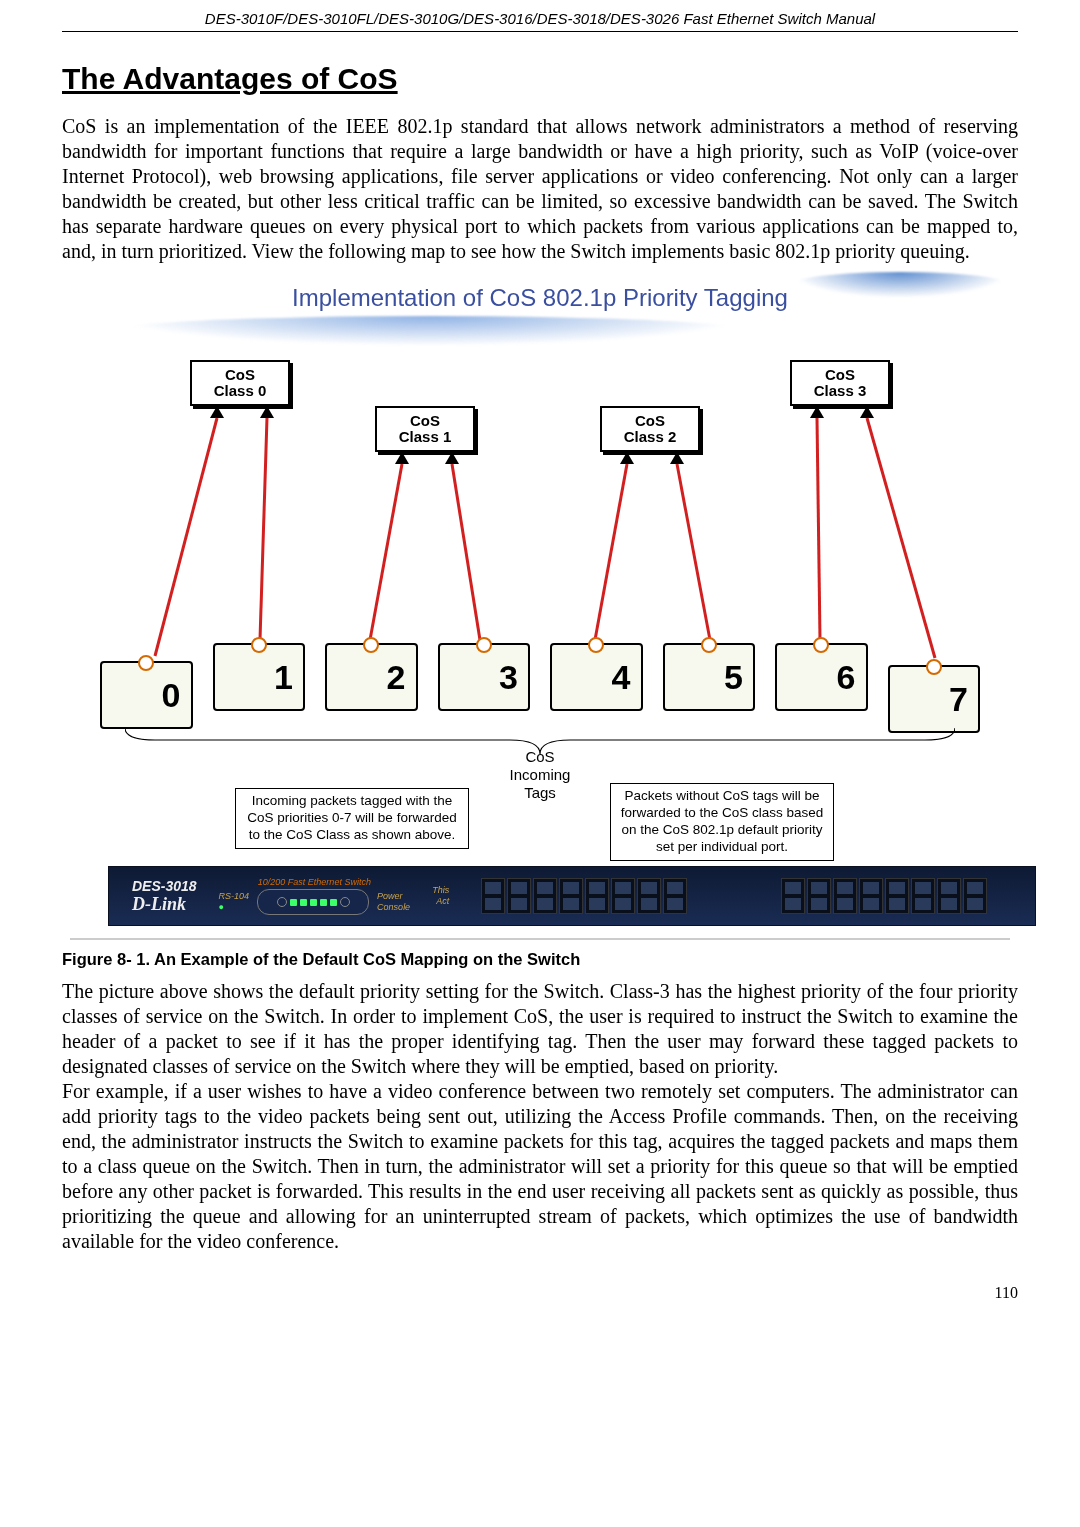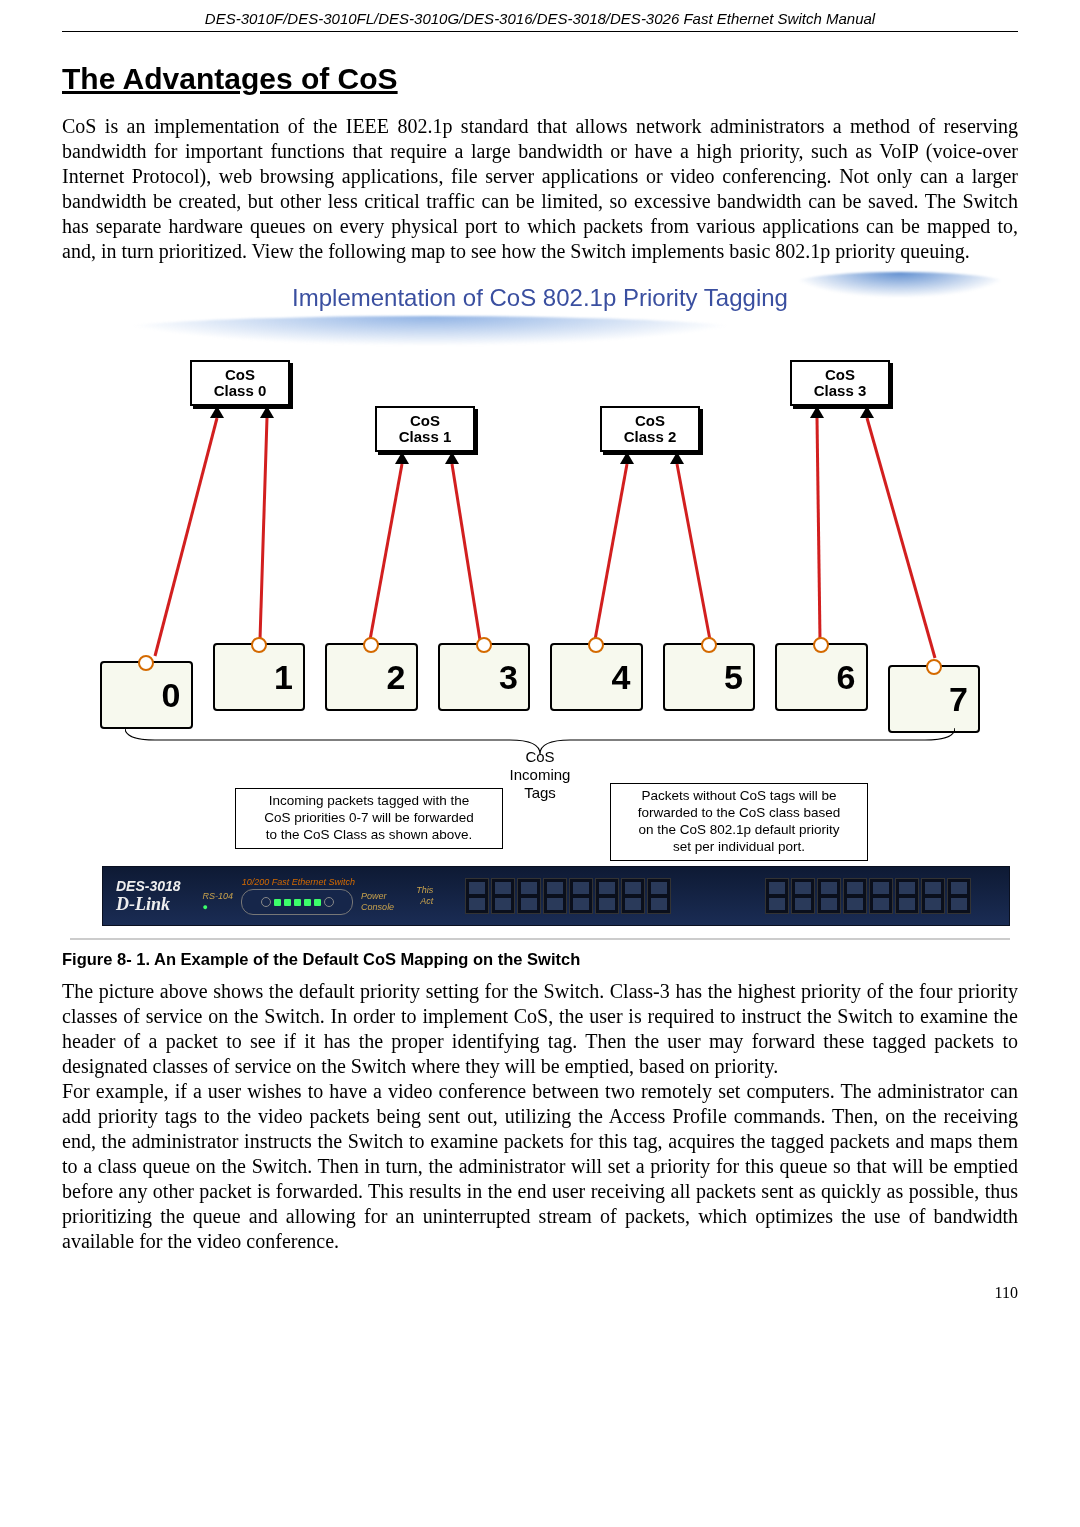--- a/index.html
+++ b/index.html
@@ -136,30 +136,30 @@
   }
   .braceLabel {
     position: absolute; left: 0; top: 470px; width: 100%; text-align:center;
     font-family: Arial, Helvetica, sans-serif; font-size: 15px; line-height:1.2;
   }
   .noteBox {
     position: absolute;
     width: 220px;
     background:#fff; border:1.5px solid #000;
     font-family: Arial, Helvetica, sans-serif; font-size: 13.5px;
-    text-align:center; padding:4px 23px; line-height:1.25;
+    text-align:center; padding:4px 6px; line-height:1.25;
   }
   .noteBox.left  { left: 165px; top: 510px; }
   .noteBox.right { left: 540px; top: 505px; width: 210px; }
   
   .switch {
-    position: absolute; left: 32px; top: 588px; width: 880px; height: 58px;
+    position: absolute; left: 38px; top: 588px; width: 880px; height: 58px;
     background: linear-gradient(#0e1a34, #1a2c54);
     border: 1px solid #0a1020;
-    display:flex; align-items:center; gap:22px; padding:0 13px;
+    display:flex; align-items:center; gap:22px; padding:0 23px;
     color:#eee; font-family: Arial, Helvetica, sans-serif;
   }
   .switch .model { display:flex; flex-direction:column; font-size:12px; font-style:italic;}
   .switch .model b { font-style: italic; font-size:14px; }
   .switch .brand { font-size:18px; font-style:italic; font-weight:bold; font-family:"Times New Roman",serif;}
   .switch .panel {
     width:110px; height:24px; border:1px solid #777; border-radius:12px;
     display:flex; align-items:center; justify-content:center; gap:3px;
     background:#16264a;
   }

